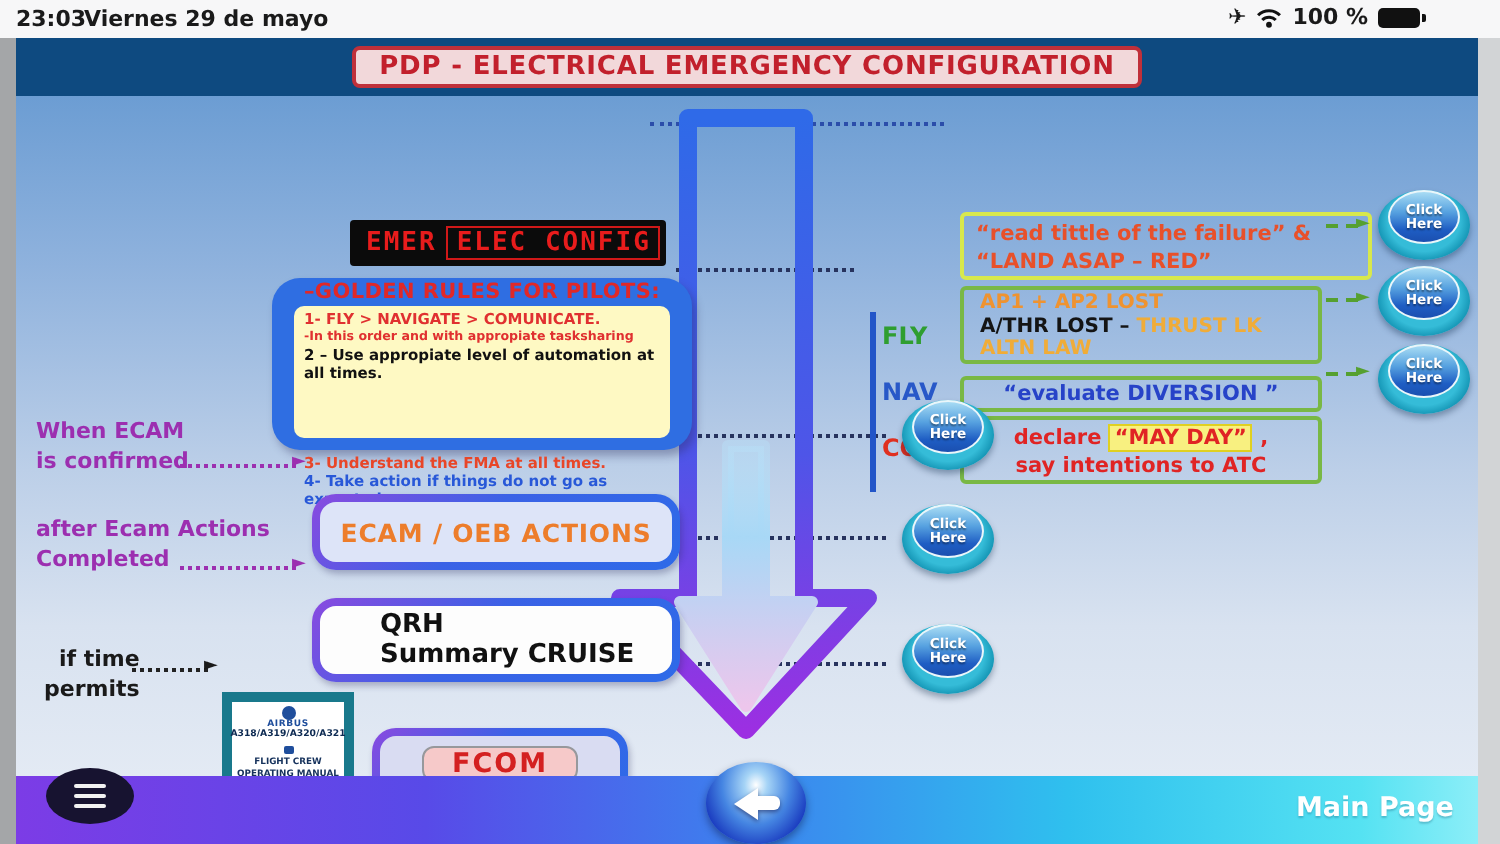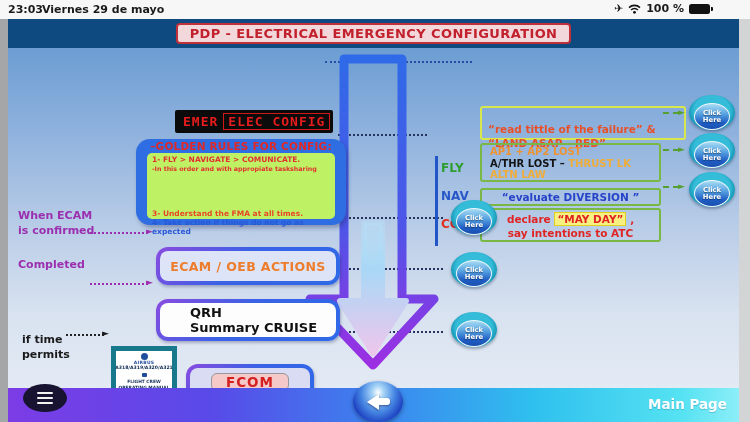--- a/index.html
+++ b/index.html
@@ -43,53 +43,53 @@
   .elec-box{position:absolute;left:167px;top:62px;width:158px;height:23px;background:#0b0b0b;
     border-radius:2px;display:flex;align-items:center;font-family:"DejaVu Sans Mono","Liberation Mono",monospace;
     font-weight:bold;color:#e81c1c;font-size:13px;}
   .elec-p1{margin-left:8px;letter-spacing:1px;}
   .elec-p2{margin-left:5px;border:1.5px solid #d01818;padding:0 4px;letter-spacing:1px;}
 
   
   .golden{position:absolute;left:128px;top:91px;width:210px;height:86px;background:#2f6ee2;
     border-radius:14px;box-shadow:2px 3px 4px rgba(40,40,90,.35);}
   .golden-title{color:#e02828;font-weight:bold;font-size:10.5px;text-align:center;margin-top:1px;letter-spacing:.2px;}
-  .golden-yellow{position:absolute;left:11px;top:14px;width:188px;height:66px;background:#bef264;
+  .golden-yellow{position:absolute;left:11px;top:14px;width:188px;height:66px;background:#fef9c3;
     border-radius:5px;padding:2px 5px;box-sizing:border-box;font-size:7.5px;font-weight:bold;line-height:9px;}
   .gr1{color:#e03030;}
   .gr2{color:#e03030;font-size:6.3px;font-weight:bold;}
   .gr3{color:#111;}
   .gr4{color:#e84628;margin-top:36px;}
   .gr5{color:#2858d8;}
 
   
   .bracket{position:absolute;left:427px;top:108px;width:2.5px;height:90px;background:#2255c8;}
   .lab-fly{position:absolute;left:433px;top:113px;color:#2f9e30;font-weight:bold;font-size:12px;}
   .lab-nav{position:absolute;left:433px;top:141px;color:#2858c8;font-weight:bold;font-size:12px;}
   .lab-com{position:absolute;left:433px;top:169px;color:#e03020;font-weight:bold;font-size:12px;}
 
   
   .cbox{position:absolute;box-sizing:border-box;border-radius:3px;font-weight:bold;}
   .cbox1{left:472px;top:58px;width:206px;height:34px;border:2px solid #d8e84c;
-    color:#e8502a;font-size:10.5px;line-height:14px;padding:14px 6px;}
+    color:#e8502a;font-size:10.5px;line-height:14px;padding:2px 6px;}
   .cbox2{left:472px;top:95px;width:181px;height:39px;border:2px solid #79b845;
     font-size:10px;line-height:11.5px;padding:1px 8px;}
   .c-orange{color:#ef9330;}
   .c-amber{color:#f0ac38;}
   .c-black{color:#141414;text-align:right;}
   .cbox3{left:472px;top:140px;width:181px;height:18px;border:2px solid #79b845;
     color:#2743c8;font-size:10.5px;text-align:center;line-height:14px;}
   .cbox4{left:472px;top:160px;width:181px;height:34px;border:2px solid #79b845;
     color:#e02424;font-size:10.5px;line-height:14px;text-align:center;padding-top:2px;}
   .mayday{background:#f8f080;border:1px solid #e0d020;padding:0 2px;}
 
   
   .click-btn{position:absolute;width:46px;height:35px;border-radius:50%;
     background:radial-gradient(ellipse at 50% 45%,#35bcd8 55%,#1090b0 75%,#0f87a8 100%);
-    box-shadow:0 2px 3px rgba(0,30,60,.35);display:flex;align-items:flex-end;justify-content:center;cursor:pointer;}
+    box-shadow:0 2px 3px rgba(0,30,60,.35);display:flex;align-items:flex-start;justify-content:center;cursor:pointer;}
   .click-inner{width:34px;height:25px;border-radius:50%;border:1.5px solid #eaf6fa;
     background:linear-gradient(180deg,#a8dcf4 0%,#57a2e0 40%,#1f5ec4 75%,#1a4fb0 100%);
     display:flex;flex-direction:column;align-items:center;justify-content:center;
     color:#fff;font-weight:bold;font-size:6.8px;line-height:7px;text-shadow:0 1px 1px rgba(0,0,0,.45);}
 
   
   .cap{position:absolute;font-weight:bold;font-size:11px;line-height:15px;color:#9c2fb0;}
   .cap.black{color:#1a1a1a;}
 
   .grad-border{background:linear-gradient(135deg,#8a4ae0 0%,#3a62e6 45%,#2e6ae8 100%);
@@ -185,24 +185,25 @@
       <polygon points="46,6 104,6 104,246 136,246 75,312 12,246 46,246" fill="none" stroke="url(#agOuter)" stroke-width="9" stroke-linejoin="round"></polygon>
       <polygon points="66,170 84,170 84,248 108,248 75,300 42,248 66,248" fill="url(#agInner)" stroke="url(#agInner)" stroke-width="6" stroke-linejoin="round"></polygon>
     </svg>
 
     <div class="elec-box">
       <span class="elec-p1">EMER</span>
       <span class="elec-p2">ELEC CONFIG</span>
     </div>
 
     <div class="golden">
-      <div class="golden-title">–GOLDEN RULES FOR CONFIG:</div>
+      <div class="golden-title">–GOLDEN RULES FOR PILOTS:</div>
       <div class="golden-yellow">
         <div class="gr1">1- FLY &gt; NAVIGATE &gt; COMUNICATE.</div>
         <div class="gr2">-In this order and with appropiate tasksharing</div>
+        <div class="gr3">2 – Use appropiate level of automation at all times.</div>
         <div class="gr4">3- Understand the FMA at all times.</div>
         <div class="gr5">4- Take action if things do not go as expected</div>
       </div>
     </div>
 
     <div class="bracket"></div>
     <span class="lab-fly">FLY</span>
     <span class="lab-nav">NAV</span>
     <span class="lab-com">COM</span>
 
@@ -267,38 +268,39 @@
       <div class="grad-inner ecam-inner">ECAM / OEB ACTIONS</div>
     </div>
     <div class="click-btn" style="left:443px;top:152px;">
       <div class="click-inner">
           <span>Click</span>
           <span>Here</span>
         </div>
     </div>
 
     <div class="cap" style="left:10px;top:209px;">
+      <div>after Ecam Actions</div>
       <div>Completed</div>
     </div>
     <div class="dotline purple" style="left:82px;top:235px;width:58px;"></div>
     <span class="ahead" style="left:138px;top:230px;color:#9c2fb0;">►</span>
     <div class="grad-border qrh-box">
       <div class="grad-inner qrh-inner">
         <div>QRH</div>
         <div>Summary CRUISE</div>
       </div>
     </div>
     <div class="click-btn" style="left:443px;top:204px;">
       <div class="click-inner">
           <span>Click</span>
           <span>Here</span>
         </div>
     </div>
 
-    <div class="cap black" style="left:14px;top:284px;">
+    <div class="cap black" style="left:14px;top:274px;text-align:right;">
       <div>if time</div>
       <div>permits</div>
     </div>
     <div class="dotline black" style="left:58px;top:286px;width:38px;"></div>
     <span class="ahead" style="left:94px;top:281px;color:#1a1a1a;">►</span>
 
     <div class="fcom-doc">
       <div class="doc-logo"></div>
       <div class="doc-brand">AIRBUS</div>
       <div class="doc-models">A318/A319/A320/A321</div>

